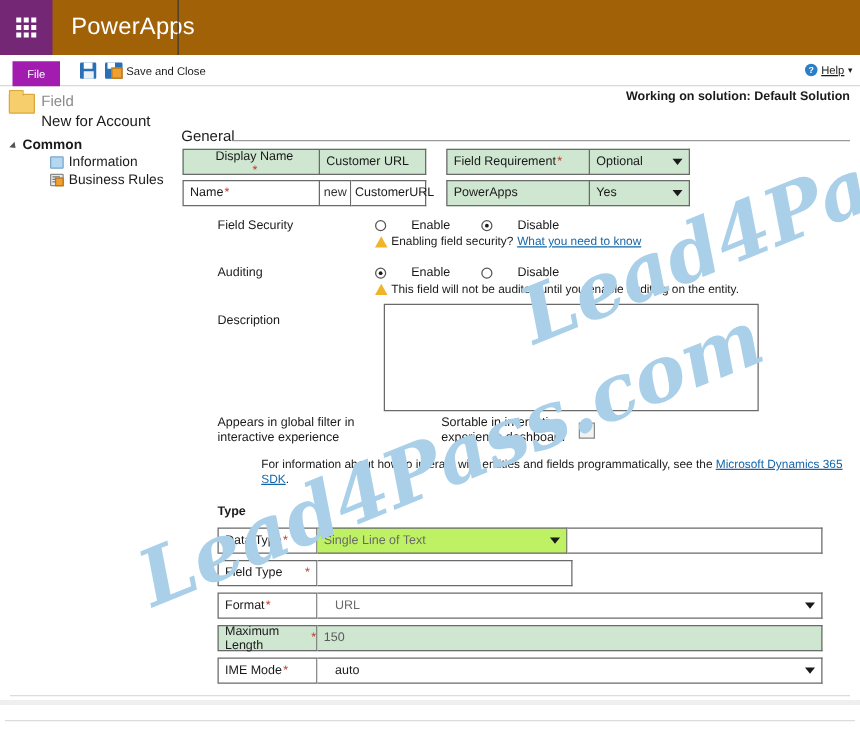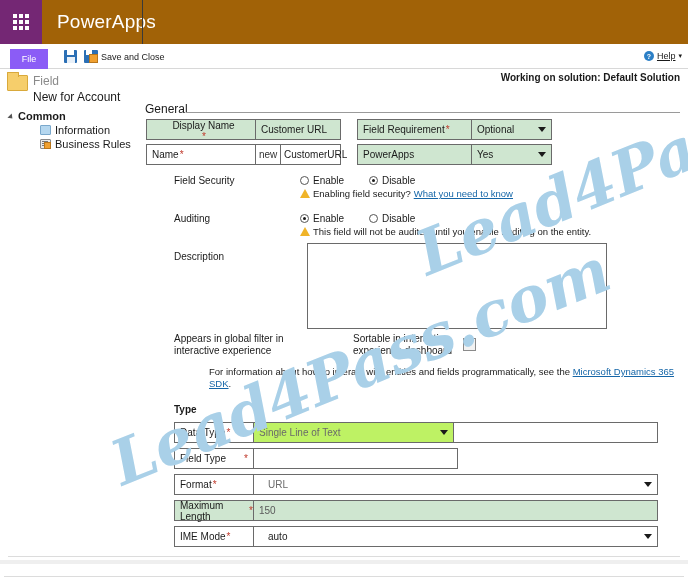--- a/index.html
+++ b/index.html
@@ -46,21 +46,21 @@
   }
 
   
   .ribbon {
     position: absolute; left: 0; top: 44px; width: 688px; height: 25px;
     background: #ffffff;
     border-bottom: 1px solid #d8d8d8;
   }
   .file-tab {
     position: absolute; left: 10px; top: 5px; width: 38px; height: 20px;
-    background: #8b5cf6; color: #ffffff;
+    background: #a21caf; color: #ffffff;
     font-size: 9px; display: flex; align-items: center; justify-content: center;
     cursor: pointer;
   }
   .cmd {
     position: absolute; display: flex; align-items: center; gap: 3px;
     font-size: 9px; color: #1a1a1a; cursor: pointer; top: 6px;
   }
   .ic-save {
     width: 13px; height: 13px; background: #2b6fb5; border-radius: 1px;
     position: relative; display: inline-block;
@@ -190,21 +190,21 @@
   .caret {
     width: 0; height: 0; margin-left: auto; margin-right: 5px;
     border-left: 4px solid transparent; border-right: 4px solid transparent;
     border-top: 5px solid #1a1a1a;
   }
 
   
   .radio-row { position: absolute; font-size: 10px; color: #1a1a1a; }
   .radio-label { position: absolute; font-size: 10px; color: #1a1a1a; }
   .radio {
-    display: inline-flex; align-items: center; gap: 4px;
+    display: inline-flex; align-items: center; gap: 20px;
     margin-right: 22px; cursor: pointer; justify-content: flex-end;
   }
   .rdot {
     width: 9px; height: 9px; border: 1px solid #555; border-radius: 50%;
     background: #fff; position: relative; display: inline-block;
   }
   .rdot.on::after {
     content: ""; position: absolute; left: 2px; top: 2px;
     width: 3px; height: 3px; border-radius: 50%; background: #1a1a1a;
   }

